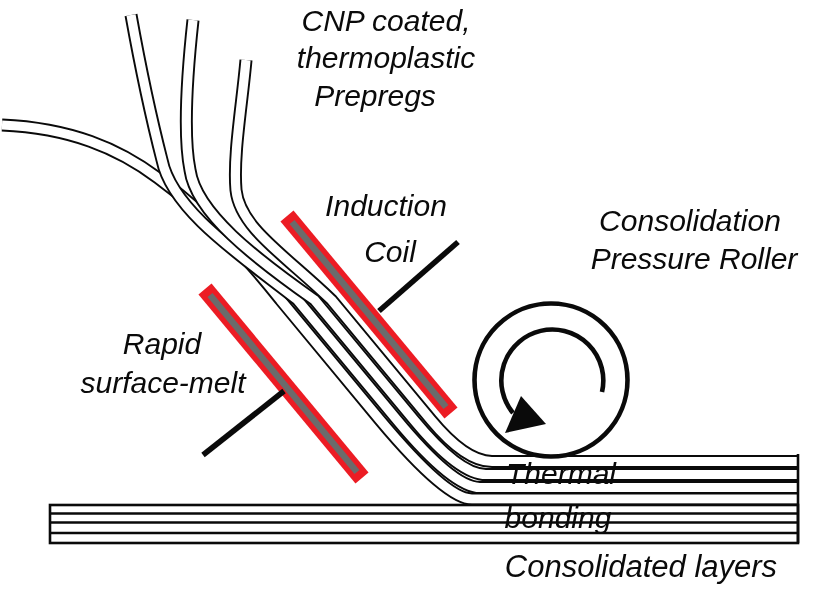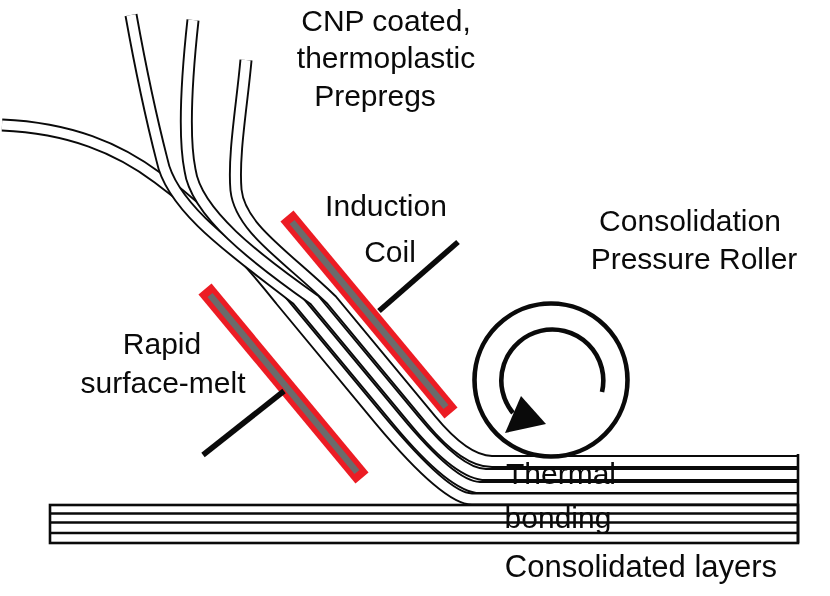--- a/index.html
+++ b/index.html
@@ -2,20 +2,21 @@
 <html><head>
 <meta charset="utf-8">
 <style>
   html,body{margin:0;padding:0;background:#fff;}
   #stage{
     position:relative;
     width:830px;height:596px;
     background:var(--bg,#fff);
     overflow:hidden;
     font-family:"Liberation Sans", sans-serif;
+    font-style:italic;
   }
   svg{display:block;}
   .tape-outer{fill:none;stroke:var(--ink,#0a0a0a);stroke-width:13;stroke-linecap:butt;}
   .tape-inner{fill:none;stroke:#ffffff;stroke-width:9.2;stroke-linecap:butt;}
   .lam{stroke:var(--ink,#0a0a0a);stroke-width:2.3;fill:none;}
   .lam-cap{stroke:var(--ink,#0a0a0a);stroke-width:2.6;fill:none;}
   .coil-red{stroke:var(--red,#ec1c24);stroke-width:17;stroke-linecap:butt;fill:none;}
   .coil-gray{stroke:var(--gray,#6b6b6b);stroke-width:6.5;stroke-linecap:butt;fill:none;}
   .pointer{stroke:var(--ink,#0a0a0a);stroke-width:5.5;stroke-linecap:butt;fill:none;}
   .roller{stroke:var(--ink,#0a0a0a);stroke-width:4.6;fill:none;}

